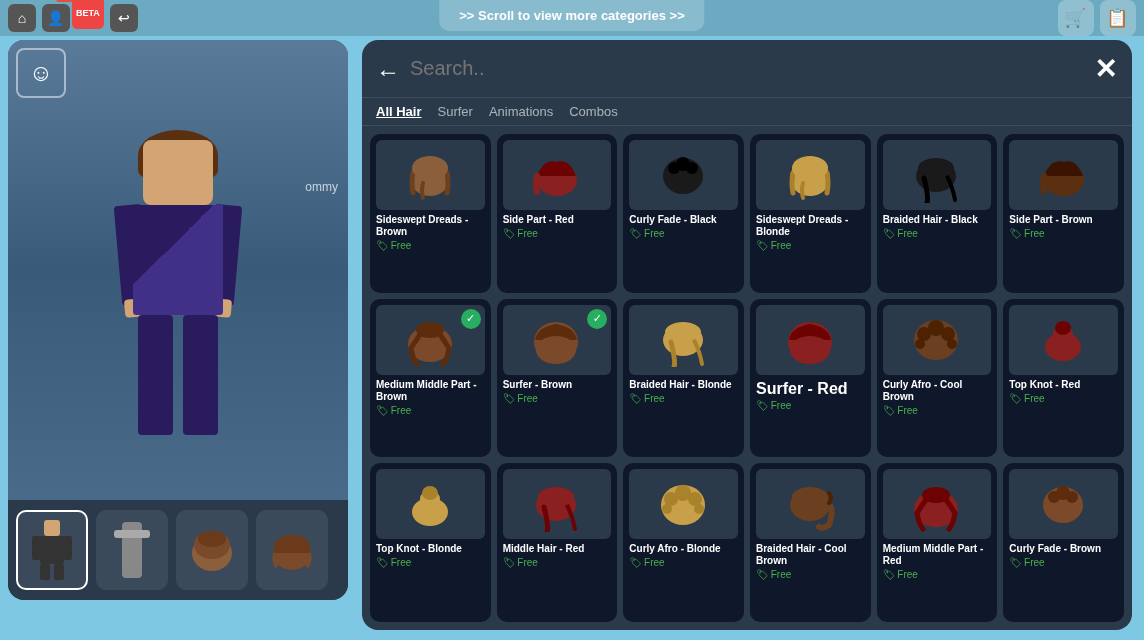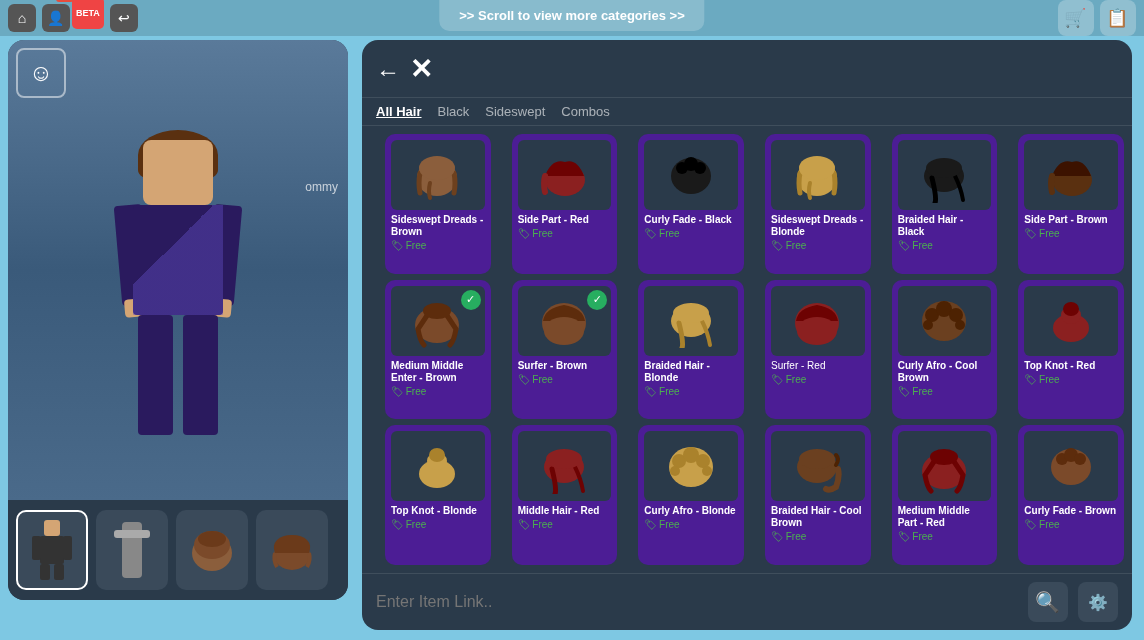--- a/index.html
+++ b/index.html
@@ -310,29 +310,28 @@
       padding: 8px;
       display: grid;
       grid-template-columns: repeat(6, 1fr);
       gap: 6px;
     }
     .items-grid::-webkit-scrollbar { width: 6px; }
     .items-grid::-webkit-scrollbar-track { background: transparent; }
     .items-grid::-webkit-scrollbar-thumb { background: rgba(255,255,255,0.3); border-radius: 3px; }
 
     .item-card {
-      background: #4c1d95;
+      background: #0f172a;
       border-radius: 10px;
       padding: 6px;
       cursor: pointer;
       position: relative;
       min-height: 110px;
       display: flex;
       flex-direction: column;
-      margin-left: 15px;
     }
     .item-img {
       width: 100%;
       height: 70px;
       display: flex;
       align-items: center;
       justify-content: center;
       font-size: 32px;
       border-radius: 6px;
       background: #2a3a4a;
@@ -340,22 +339,22 @@
     }
     .item-name {
       color: white;
       font-size: 10px;
       margin-top: 4px;
       line-height: 1.2;
       font-weight: bold;
     }
     .item-name.bold-red {
       color: white;
-      font-weight: 400;
-      font-size: 10px;
+      font-weight: 700;
+      font-size: 16px;
     }
     .item-price {
       color: #4CAF50;
       font-size: 10px;
       display: flex;
       align-items: center;
       gap: 2px;
       margin-top: 2px;
     }
     .check-badge {
@@ -470,28 +469,29 @@
         <path d="M42 28 Q44 35 40 42" stroke="#7B4A2A" stroke-width="4" fill="none"></path>
       </svg>
     </div>
   </div>
 </div>
 
 <div class="right-panel">
 
   <div class="search-bar">
     <span class="back-btn">←</span>
+    <input class="search-input" type="text" placeholder="Search.." style="">
     <span class="close-btn">✕</span>
   </div>
 
 
   <div class="sub-tabs">
     <div class="sub-tab active">All Hair</div>
-    <div class="sub-tab">Black</div>
-    <div class="sub-tab">Sideswept</div>
+    <div class="sub-tab">Surfer</div>
+    <div class="sub-tab">Animations</div>
     <div class="sub-tab">Combos</div>
   </div>
 
   <div class="items-grid" id="items-grid">
   <div class="item-card">
         <div class="item-img">
           <svg width="55" height="55" viewBox="0 0 55 55">
             <ellipse cx="27" cy="30" rx="20" ry="18" fill="#8B5E3C"></ellipse>
             <path d="M10 25 Q8 35 10 45" stroke="#6d401e" stroke-width="5" fill="none" stroke-linecap="round"></path>
             <path d="M20 35 Q18 43 20 50" stroke="#6d401e" stroke-width="4" fill="none" stroke-linecap="round"></path>
@@ -582,21 +582,21 @@
       <div class="item-card">
         <div class="item-img">
           <svg width="55" height="55" viewBox="0 0 55 55">
             <ellipse cx="27" cy="32" rx="22" ry="18" fill="#7B4A2A"></ellipse>
             <path d="M27 14 L20 18 L8 36 Q10 48 14 52" stroke="#5d2c0c" stroke-width="5" fill="none" stroke-linecap="round"></path>
             <path d="M27 14 L34 18 L46 36 Q44 48 40 52" stroke="#5d2c0c" stroke-width="5" fill="none" stroke-linecap="round"></path>
             <ellipse cx="27" cy="18" rx="14" ry="8" fill="#5d2c0c"></ellipse>
           </svg>
           <div class="check-badge">✓</div>
         </div>
-        <div class="item-name">Medium Middle Enter - Brown</div>
+        <div class="item-name">Medium Middle Part - Brown</div>
         <div class="item-price">
           <span style="font-size:10px;">🏷</span>
           <span>Free</span>
         </div>
       </div>
       <div class="item-card">
         <div class="item-img">
           <svg width="55" height="55" viewBox="0 0 55 55">
             <ellipse cx="27" cy="30" rx="22" ry="20" fill="#7B4A2A"></ellipse>
             <path d="M6 28 Q8 15 27 12 Q46 15 48 28" fill="#5d2c0c"></path>
@@ -756,18 +756,13 @@
           </svg>
         </div>
         <div class="item-name">Curly Fade - Brown</div>
         <div class="item-price">
           <span style="font-size:10px;">🏷</span>
           <span>Free</span>
         </div>
       </div>
     </div>
 
-  <div class="bottom-bar">
-    <input class="item-link-input" type="text" placeholder="Enter Item Link.." style="">
-    <div class="bottom-icon-btn">🔍</div>
-    <div class="bottom-icon-btn" style="font-size:16px;">⚙️</div>
-  </div>
 </div>
 
 </body></html>

